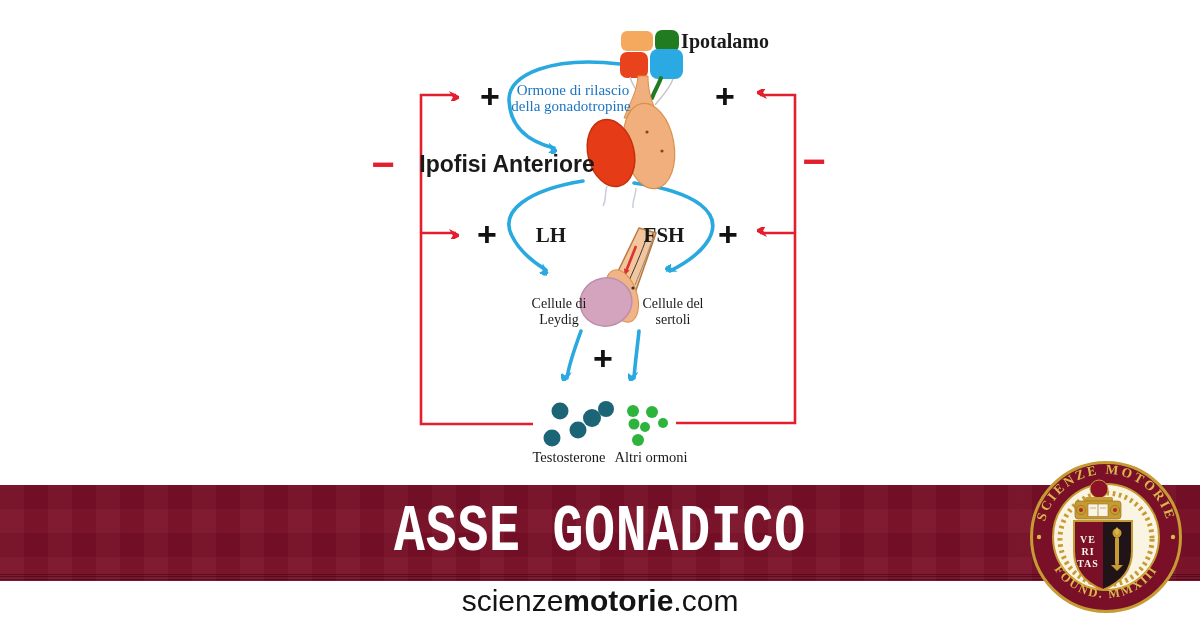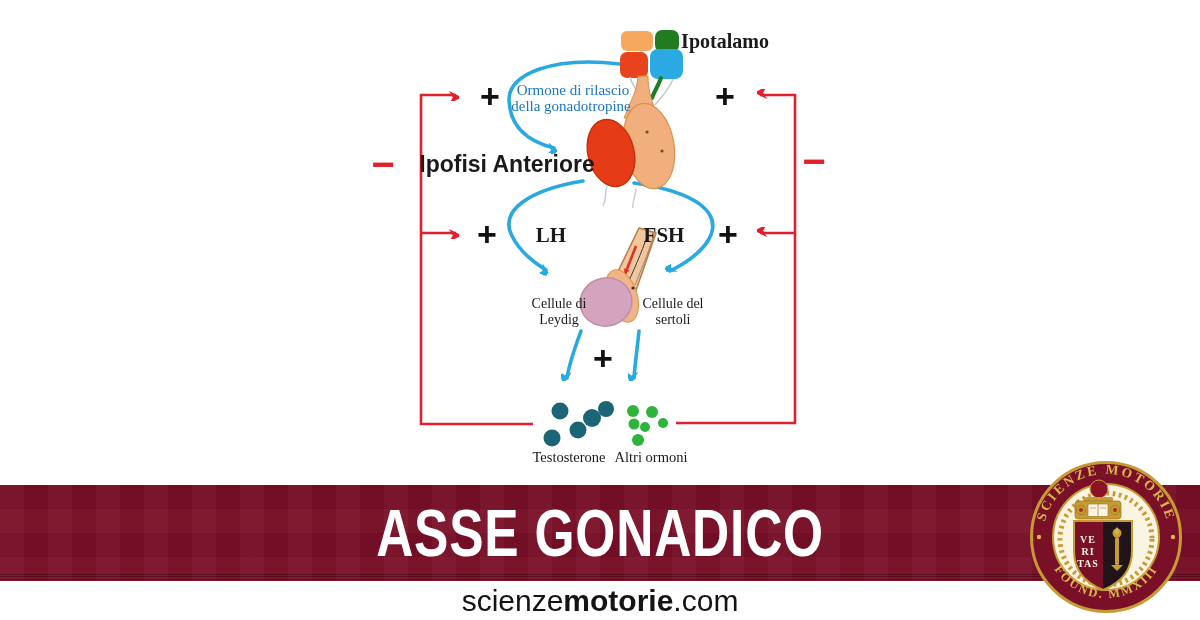--- a/index.html
+++ b/index.html
@@ -7,21 +7,21 @@
     position:relative;width:1200px;height:620px;background:#ffffff;overflow:hidden;
     font-family:"Liberation Sans",sans-serif;
   }
   .diagram-svg{position:absolute;left:0;top:0;}
   .banner{
     position:absolute;left:0;top:485px;width:1200px;height:96px;
     background-color:#7A1028;
     background-image:
       repeating-linear-gradient(90deg, rgba(255,255,255,0.028) 0 24px, rgba(0,0,0,0.035) 24px 48px),
       repeating-linear-gradient(0deg, rgba(255,255,255,0.02) 0 24px, rgba(0,0,0,0.04) 24px 48px);
-    display:flex;align-items:center;justify-content:center;
+    display:flex;align-items:center;justify-content:center;font-family:Liberation Mono, monospace;
   }
   .banner-stripes{
     position:absolute;left:0;bottom:0;width:100%;height:7px;
     background:repeating-linear-gradient(to bottom, rgba(40,0,12,0.45) 0 1px, rgba(0,0,0,0) 1px 2.4px);
   }
   .banner-title{
     color:#ffffff;font-weight:bold;font-size:66px;line-height:96px;
     letter-spacing:1px;transform:scaleX(0.78);transform-origin:center center;
     white-space:nowrap;
   }

